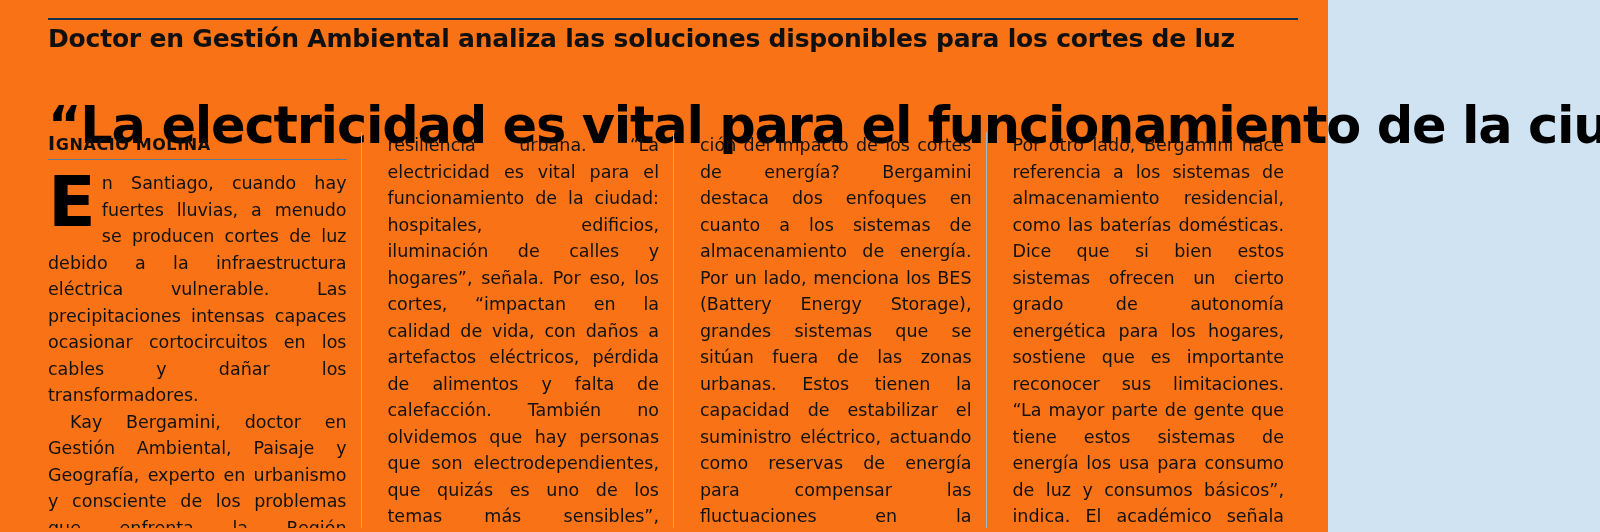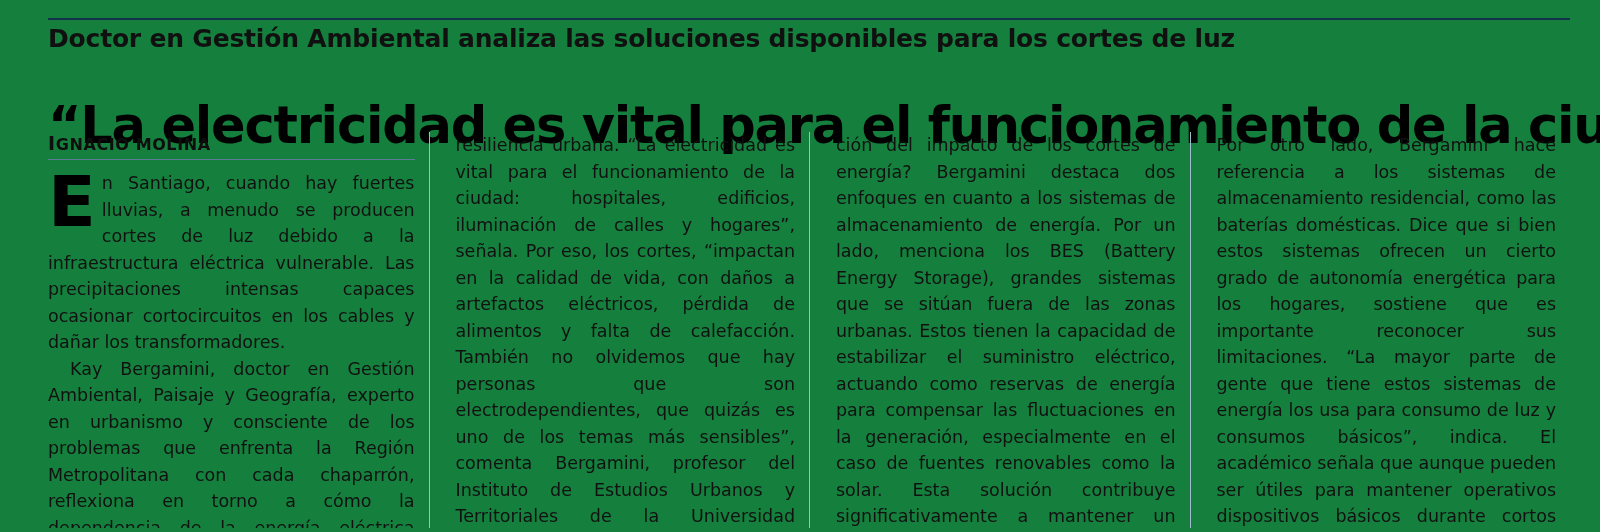--- a/index.html
+++ b/index.html
@@ -9,23 +9,23 @@
   }
   body {
     width: 1600px;
     height: 532px;
     overflow: hidden;
     font-family: "DejaVu Sans", sans-serif;
     color: #111111;
   }
   .page {
     position: relative;
-    width: 1600px;
+    width: 1328px;
     height: 532px;
-    background: #15803d;
+    background: #f97316;
     box-sizing: border-box;
     padding: 0 40px;
   }
   .rule-top {
     position: absolute;
     left: 48px;
     right: 30px;
     top: 18px;
     height: 2px;
     background: #15324d;

